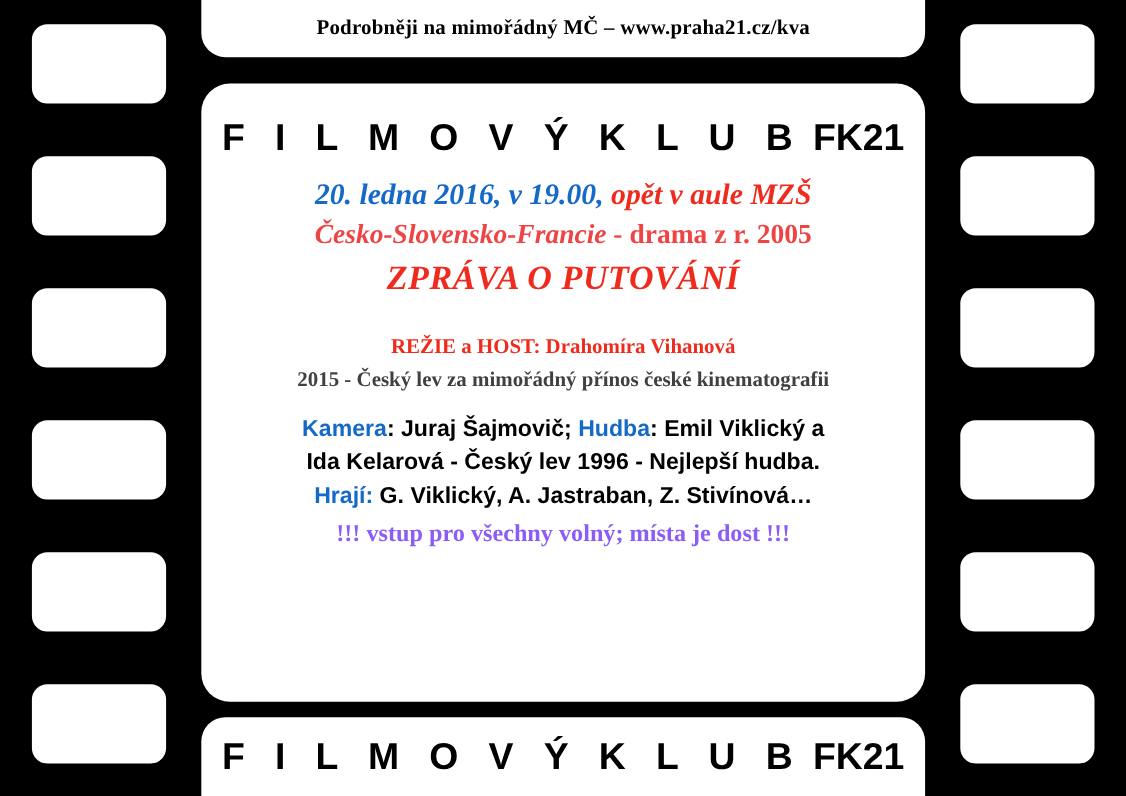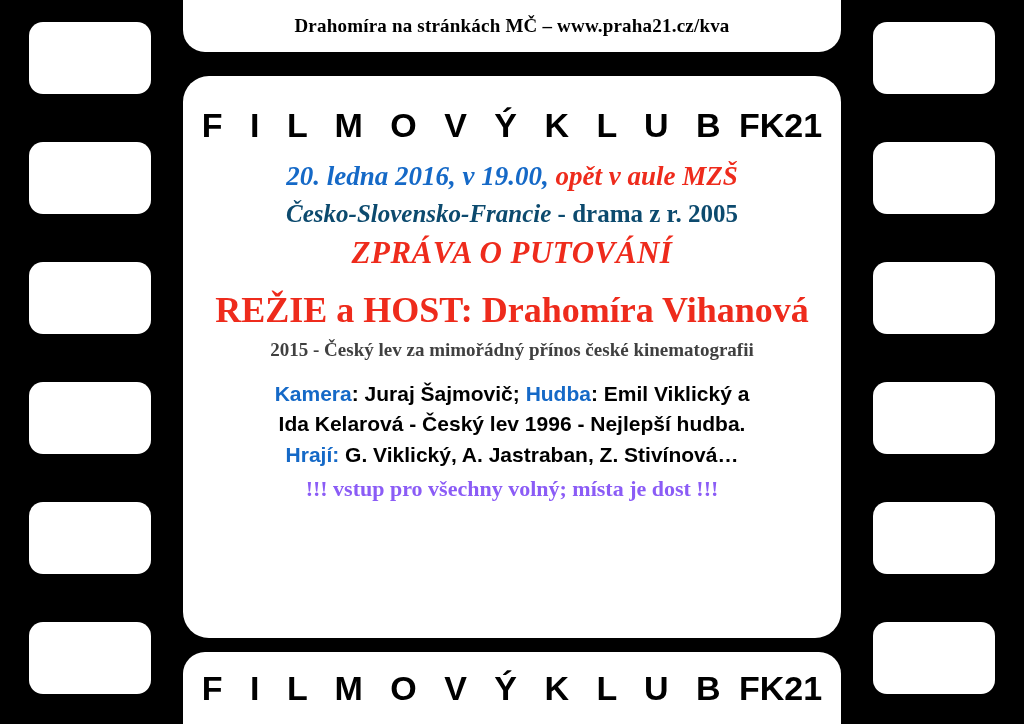--- a/index.html
+++ b/index.html
@@ -99,37 +99,37 @@
     font-weight: bold;
     font-style: italic;
   }
   .date-line .blue { color: #1569c7; }
   .date-line .red  { color: #ee2b1c; }
 
   .country-line {
     margin-top: 8px;
     font-size: 25px;
     font-weight: bold;
-    color: #0c4a6e;
+    color: #ef4444;
   }
   .country-line .ital { font-style: italic; }
 
   .film-title {
     margin-top: 6px;
     color: #ee2b1c;
     font-size: 31px;
     font-weight: bold;
     font-style: italic;
     line-height: 1.25;
     letter-spacing: 0.5px;
   }
 
   .director-line {
-    margin-top: 16px;
-    font-size: 36px;
+    margin-top: 32px;
+    font-size: 19px;
     font-weight: bold;
     color: #ee2b1c;
   }
   .director-line .name { color: #ee2b1c; }
 
   .award-line {
     margin-top: 8px;
     font-size: 19px;
     font-weight: bold;
     color: #404040;
@@ -194,21 +194,21 @@
   <div class="sprocket-col right">
     <div class="hole h1"></div>
     <div class="hole h2"></div>
     <div class="hole h3"></div>
     <div class="hole h4"></div>
     <div class="hole h5"></div>
     <div class="hole h6"></div>
   </div>
 
   <div class="top-banner">
-    <div class="txt">Drahomíra na stránkách MČ – www.praha21.cz/kva</div>
+    <div class="txt">Podrobněji na mimořádný MČ – www.praha21.cz/kva</div>
   </div>
 
   <div class="card">
 
     <div class="club-title">
       <span class="spaced">F I L M O V Ý  K L U B</span><span class="fk"> FK21</span>
     </div>
 
     <div class="date-line">
       <span class="blue">20. ledna 2016, v 19.00,</span><span class="red"> opět v aule MZŠ</span>

